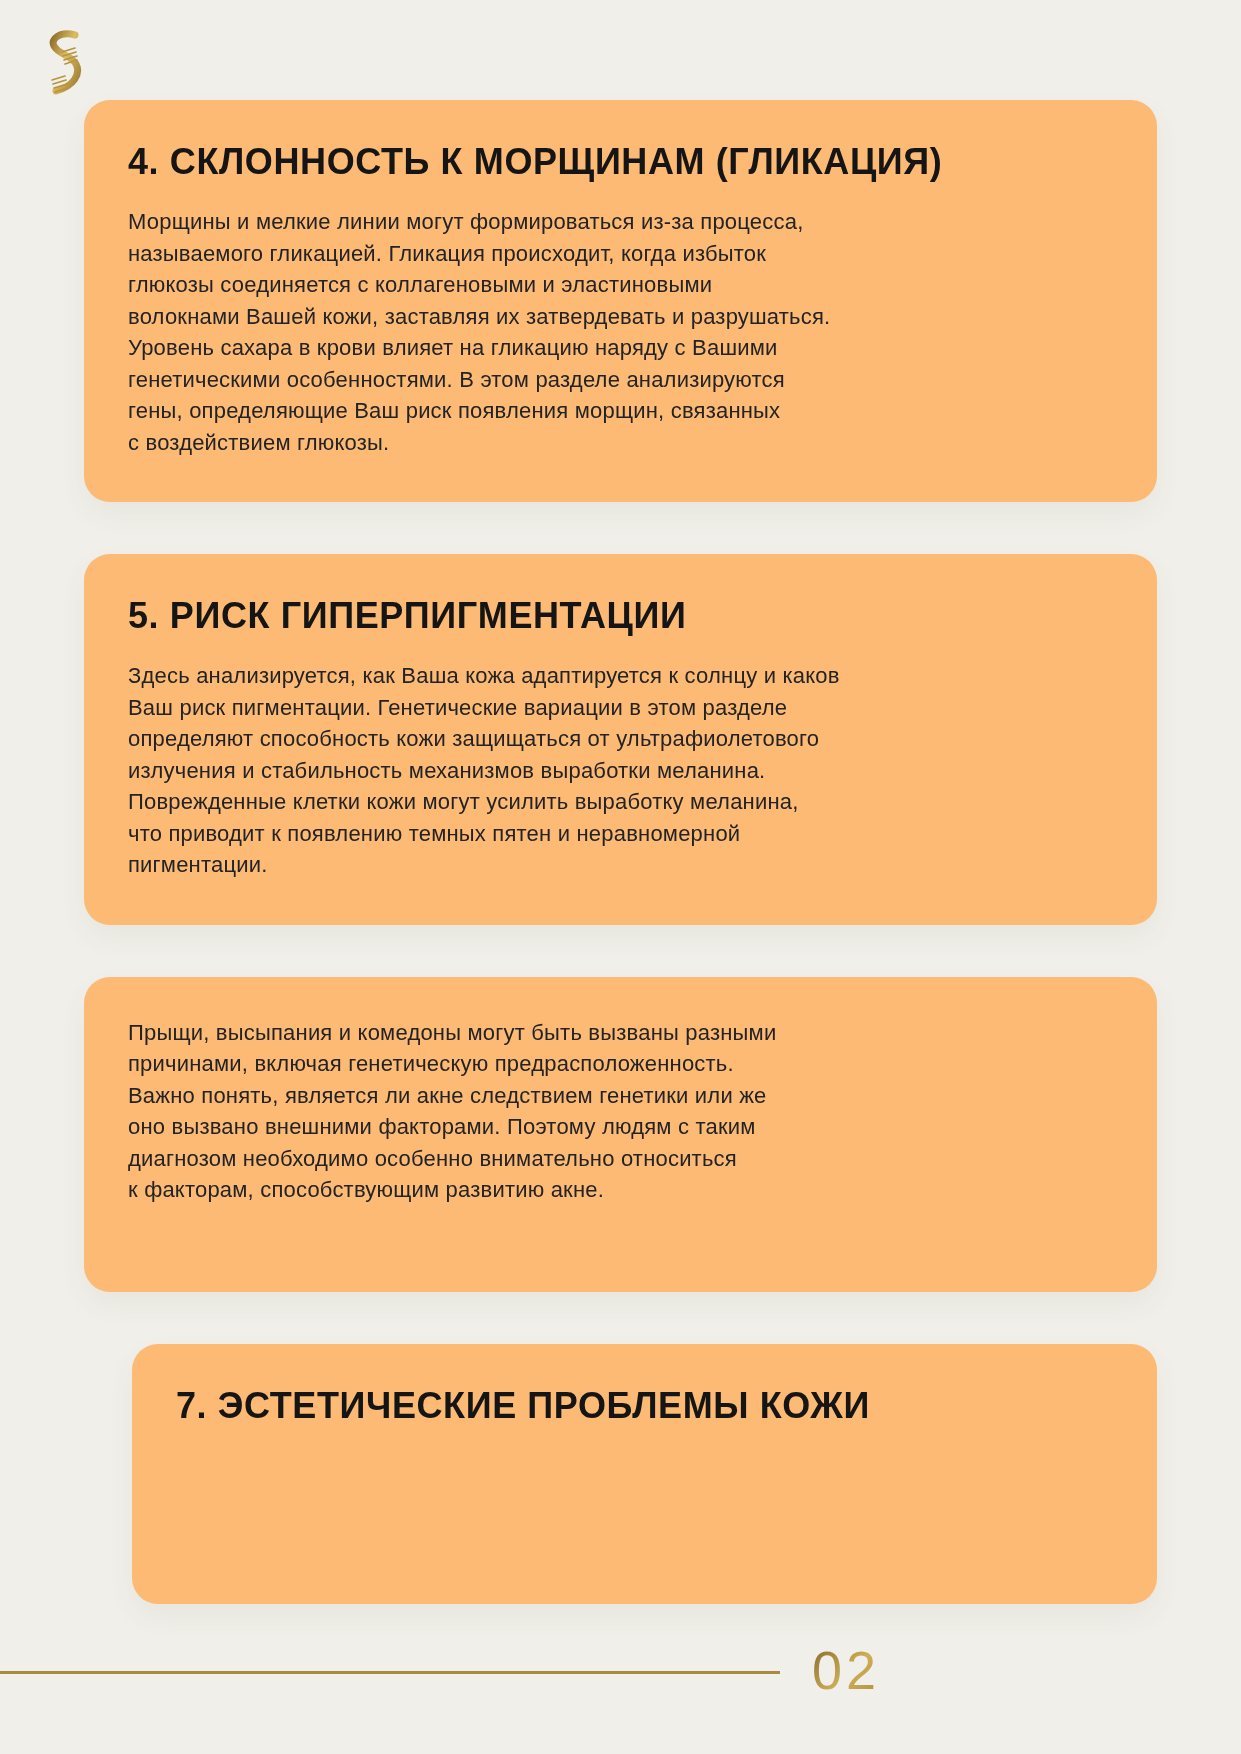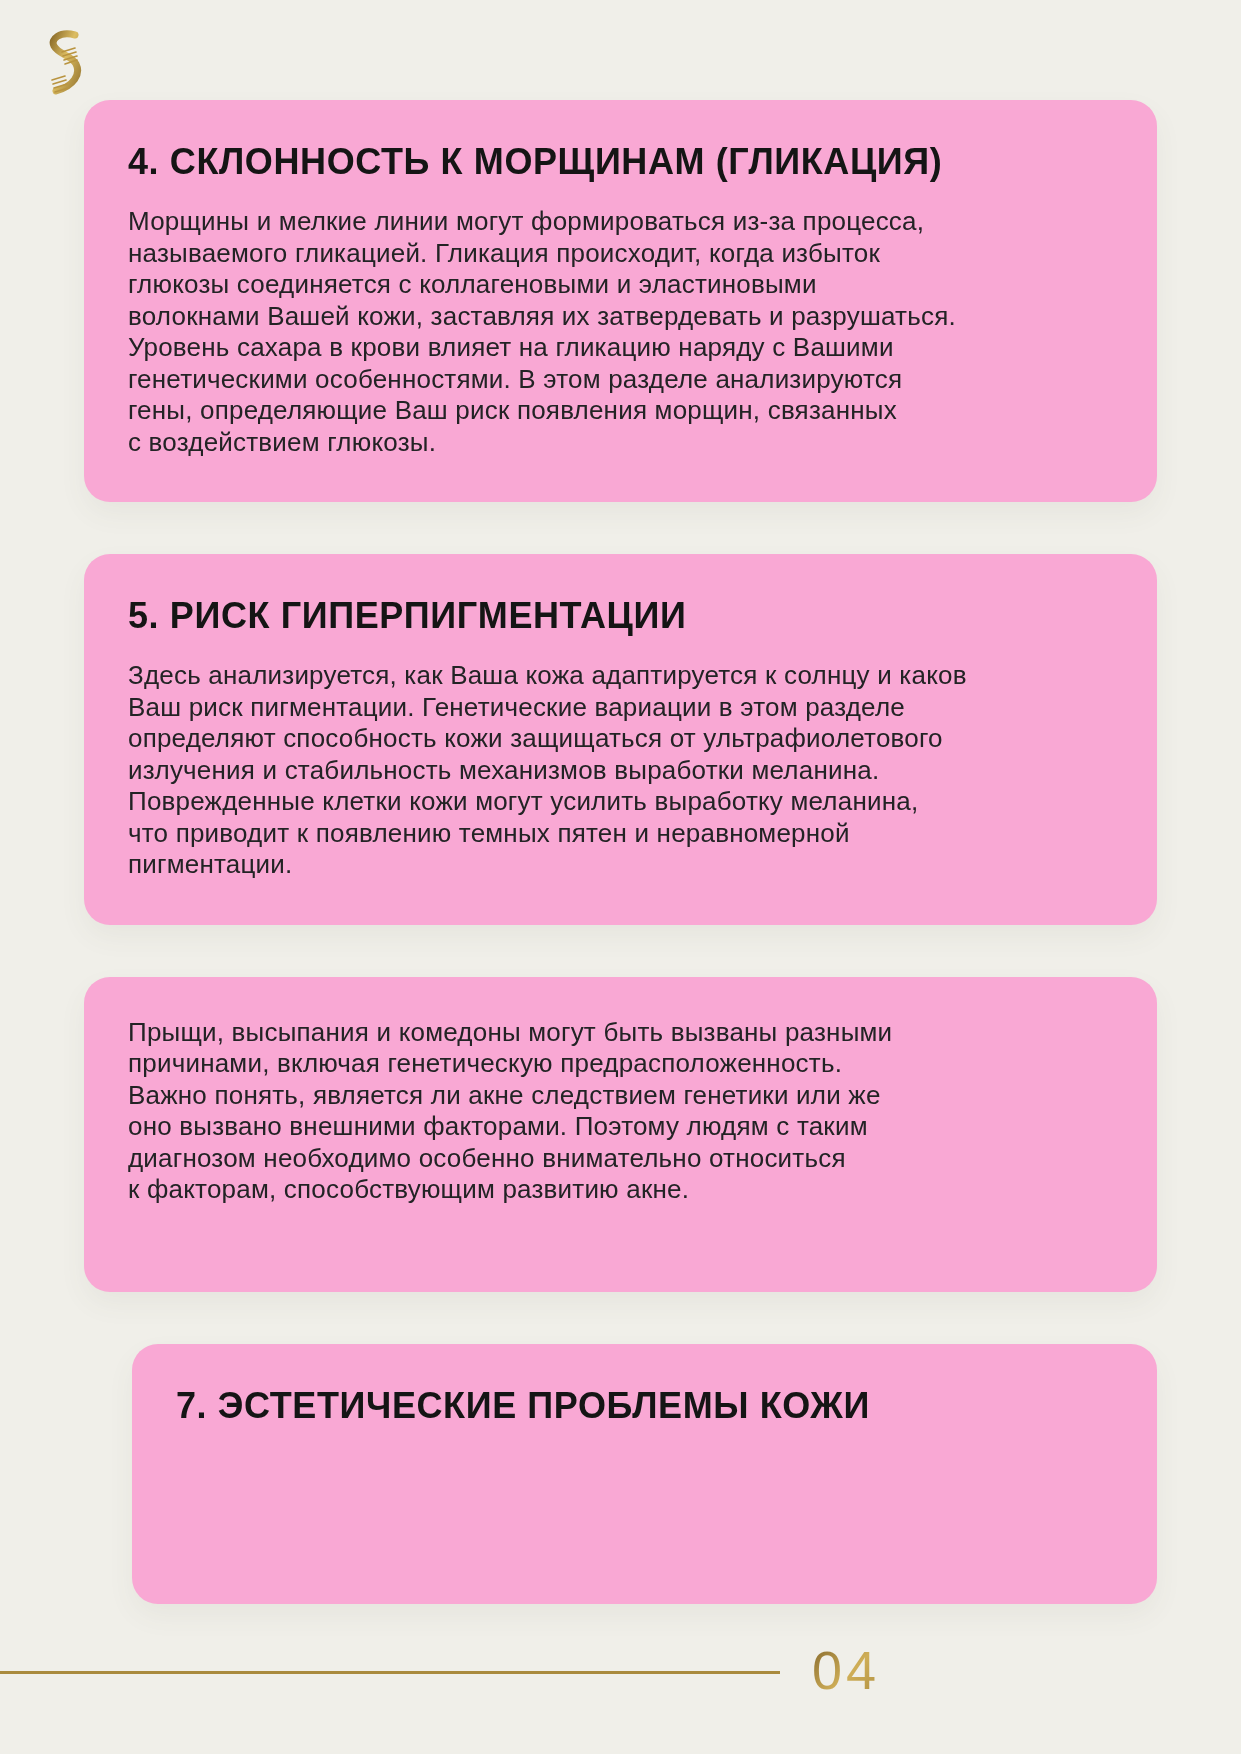--- a/index.html
+++ b/index.html
@@ -25,21 +25,21 @@
   }
 
   .content {
     position: absolute;
     left: 84px;
     top: 100px;
     width: 1073px;
   }
 
   .card {
-    background: #f9a8d4;
+    background: #fdba74;
     border-radius: 26px;
     box-shadow: 0 12px 28px rgba(90, 85, 60, 0.06);
     padding: 40px 56px 44px 44px;
     margin-bottom: 52px;
     box-sizing: border-box;
   }
   .card-1 { min-height: 400px; }
   .card-2 { min-height: 355px; }
   .card-3 { min-height: 315px; }
   .card-4 { min-height: 260px; margin-left: 48px; }
@@ -48,21 +48,21 @@
     margin: 0 0 22px 0;
     font-size: 36px;
     line-height: 44px;
     font-weight: 800;
     letter-spacing: 0.6px;
     color: #151515;
   }
 
   .card p {
     margin: 0;
-    font-size: 26px;
+    font-size: 22px;
     line-height: 31.5px;
     letter-spacing: 0.2px;
     color: #232325;
     white-space: pre-line;
   }
 
   .footer-line {
     position: absolute;
     left: 0;
     top: 1671px;
@@ -147,13 +147,13 @@
 к факторам, способствующим развитию акне.</p>
   </section>
 
   <section class="card card-4">
     <h2>7. ЭСТЕТИЧЕСКИЕ ПРОБЛЕМЫ КОЖИ</h2>
   </section>
 
 </div>
 
 <div class="footer-line"></div>
-<div class="page-number">04</div>
+<div class="page-number">02</div>
 
 </body></html>

